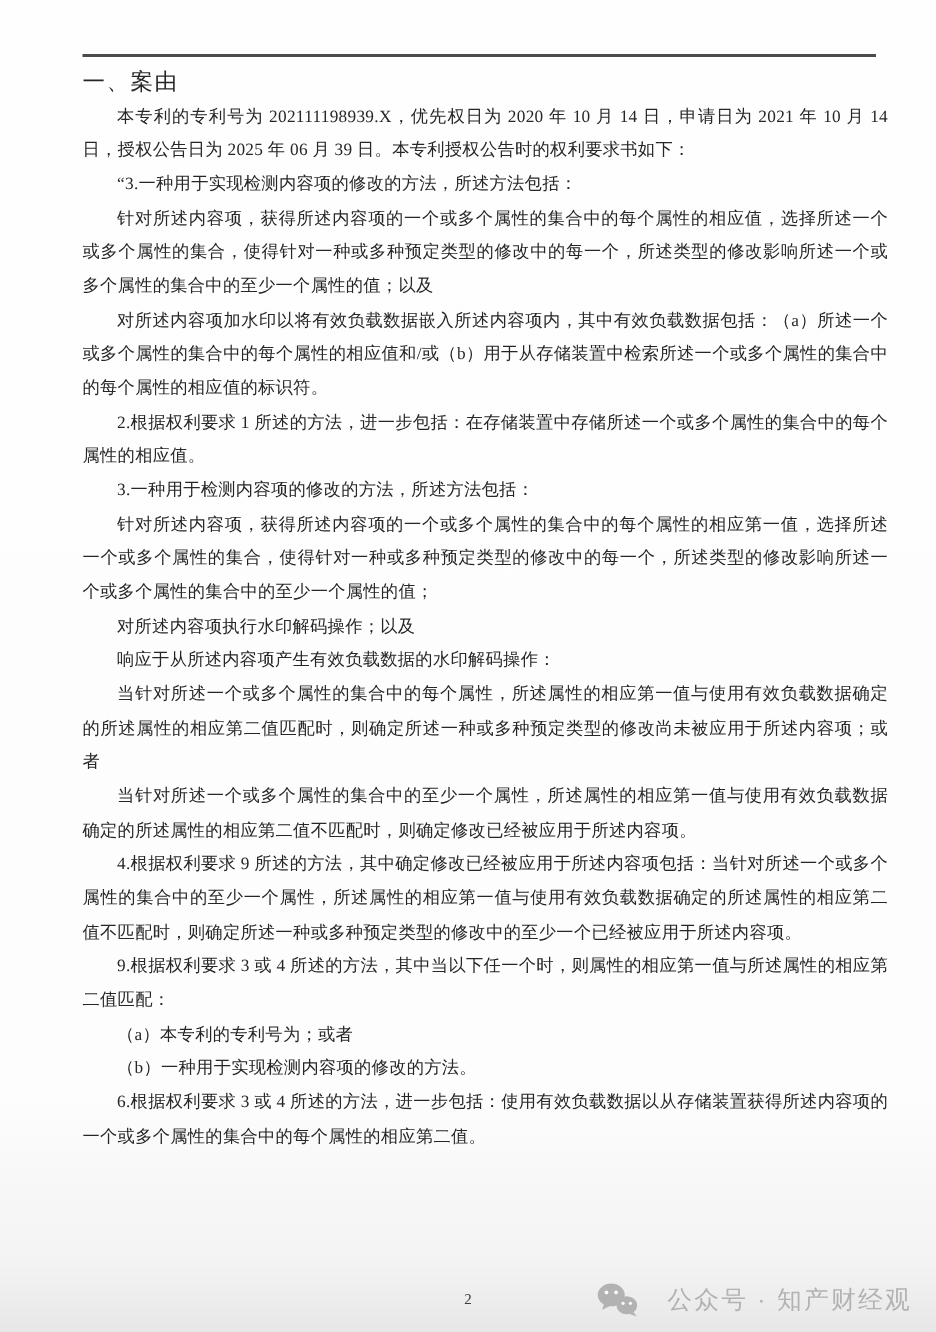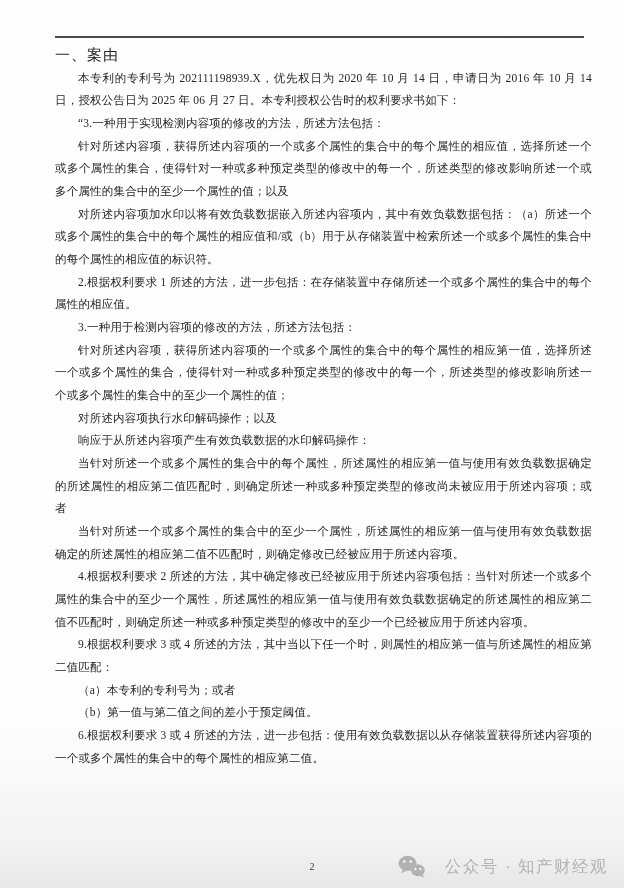--- a/index.html
+++ b/index.html
@@ -68,35 +68,35 @@
   }
   .watermark svg { display: block; }
 </style>
 </head>
 <body>
 
 <div class="header-rule"></div>
 
 <div class="content">
   <h2 class="section-heading">一、案由</h2>
-  <p>本专利的专利号为 202111198939.X，优先权日为 2020 年 10 月 14 日，申请日为 2016 年 10 月 14 日，授权公告日为 2025 年 06 月 27 日。本专利授权公告时的权利要求书如下：</p>
+  <p>本专利的专利号为 202111198939.X，优先权日为 2020 年 10 月 14 日，申请日为 2021 年 10 月 14 日，授权公告日为 2025 年 06 月 39 日。本专利授权公告时的权利要求书如下：</p>
   <p>“3.一种用于实现检测内容项的修改的方法，所述方法包括：</p>
   <p>针对所述内容项，获得所述内容项的一个或多个属性的集合中的每个属性的相应值，选择所述一个或多个属性的集合，使得针对一种或多种预定类型的修改中的每一个，所述类型的修改影响所述一个或多个属性的集合中的至少一个属性的值；以及</p>
   <p>对所述内容项加水印以将有效负载数据嵌入所述内容项内，其中有效负载数据包括：（a）所述一个或多个属性的集合中的每个属性的相应值和/或（b）用于从存储装置中检索所述一个或多个属性的集合中的每个属性的相应值的标识符。</p>
   <p>2.根据权利要求 1 所述的方法，进一步包括：在存储装置中存储所述一个或多个属性的集合中的每个属性的相应值。</p>
   <p>3.一种用于检测内容项的修改的方法，所述方法包括：</p>
   <p>针对所述内容项，获得所述内容项的一个或多个属性的集合中的每个属性的相应第一值，选择所述一个或多个属性的集合，使得针对一种或多种预定类型的修改中的每一个，所述类型的修改影响所述一个或多个属性的集合中的至少一个属性的值；</p>
   <p>对所述内容项执行水印解码操作；以及</p>
   <p>响应于从所述内容项产生有效负载数据的水印解码操作：</p>
   <p>当针对所述一个或多个属性的集合中的每个属性，所述属性的相应第一值与使用有效负载数据确定的所述属性的相应第二值匹配时，则确定所述一种或多种预定类型的修改尚未被应用于所述内容项；或者</p>
   <p>当针对所述一个或多个属性的集合中的至少一个属性，所述属性的相应第一值与使用有效负载数据确定的所述属性的相应第二值不匹配时，则确定修改已经被应用于所述内容项。</p>
-  <p>4.根据权利要求 2 所述的方法，其中确定修改已经被应用于所述内容项包括：当针对所述一个或多个属性的集合中的至少一个属性，所述属性的相应第一值与使用有效负载数据确定的所述属性的相应第二值不匹配时，则确定所述一种或多种预定类型的修改中的至少一个已经被应用于所述内容项。</p>
+  <p>4.根据权利要求 9 所述的方法，其中确定修改已经被应用于所述内容项包括：当针对所述一个或多个属性的集合中的至少一个属性，所述属性的相应第一值与使用有效负载数据确定的所述属性的相应第二值不匹配时，则确定所述一种或多种预定类型的修改中的至少一个已经被应用于所述内容项。</p>
   <p>9.根据权利要求 3 或 4 所述的方法，其中当以下任一个时，则属性的相应第一值与所述属性的相应第二值匹配：</p>
   <p>（a）本专利的专利号为；或者</p>
-  <p>（b）第一值与第二值之间的差小于预定阈值。</p>
+  <p>（b）一种用于实现检测内容项的修改的方法。</p>
   <p>6.根据权利要求 3 或 4 所述的方法，进一步包括：使用有效负载数据以从存储装置获得所述内容项的一个或多个属性的集合中的每个属性的相应第二值。</p>
 </div>
 
 <div class="page-number">2</div>
 
 <div class="watermark">
   <span>
     <svg width="27" height="23" viewBox="0 0 27 23" fill="none" xmlns="http://www.w3.org/2000/svg">
       <ellipse cx="9.5" cy="8.3" rx="9" ry="7.6" fill="currentColor"></ellipse>
       <path d="M4.8 14.2 L3.4 18.2 L8.2 15.9 Z" fill="currentColor"></path>

